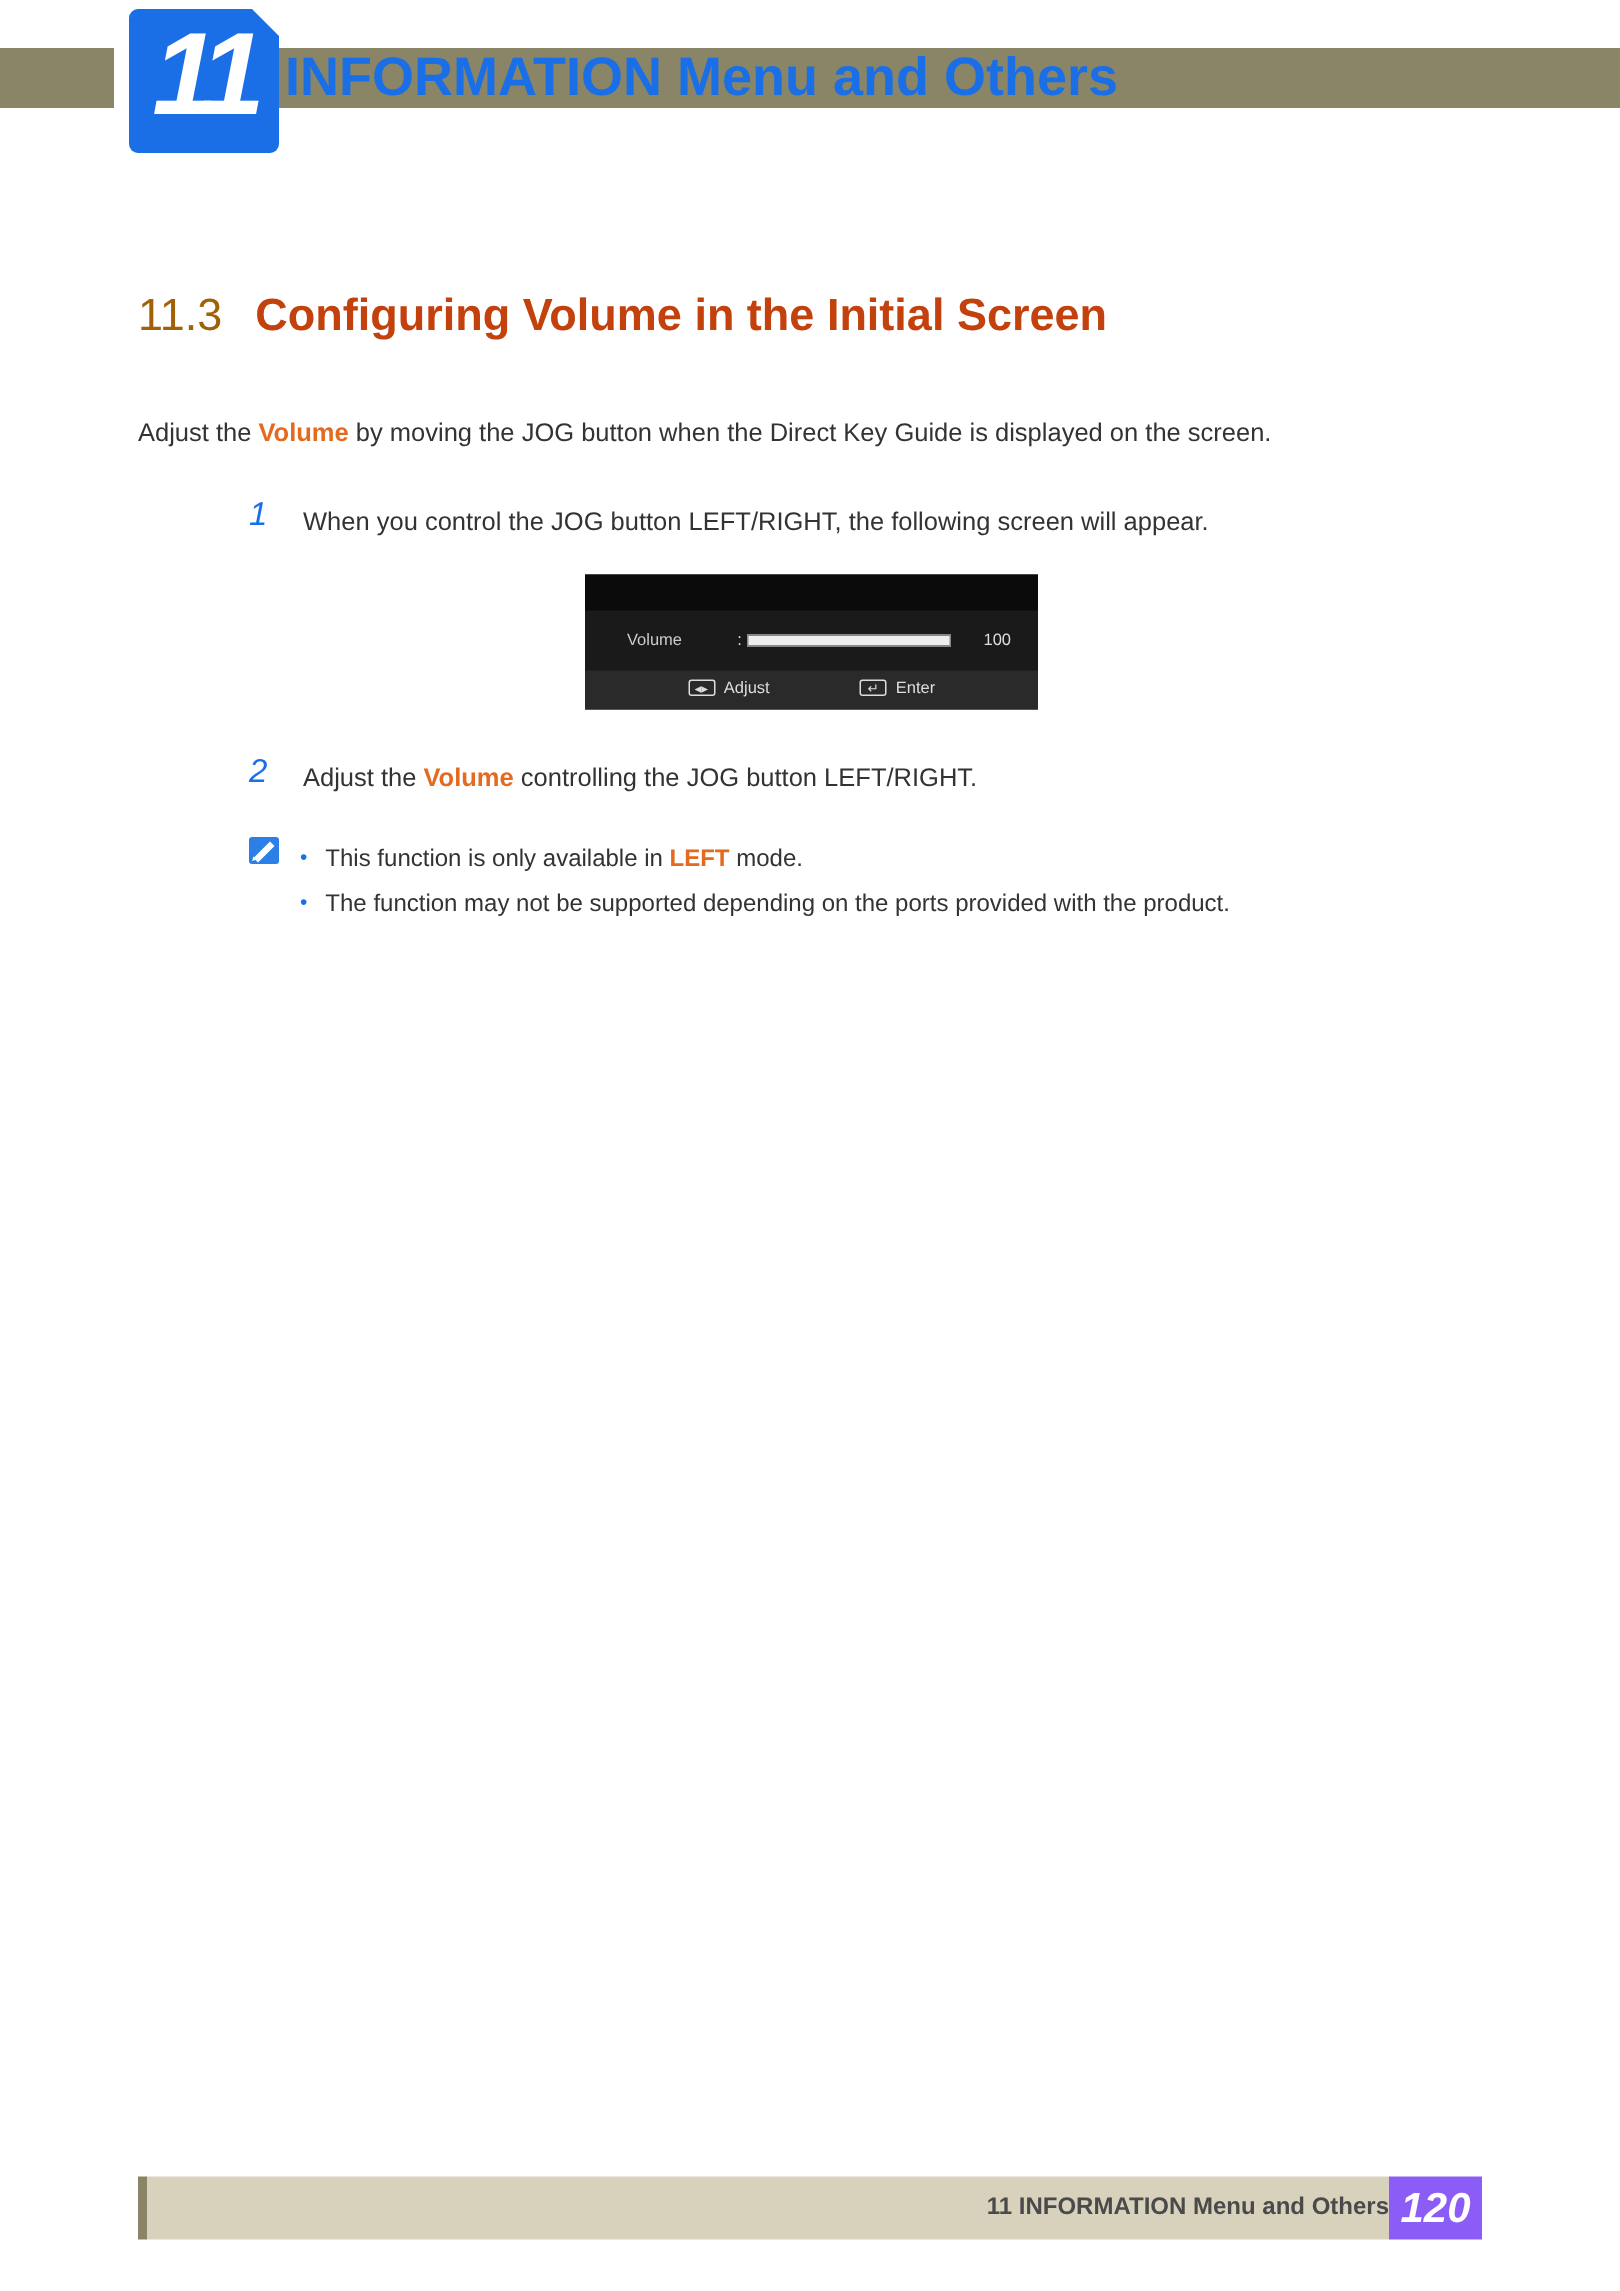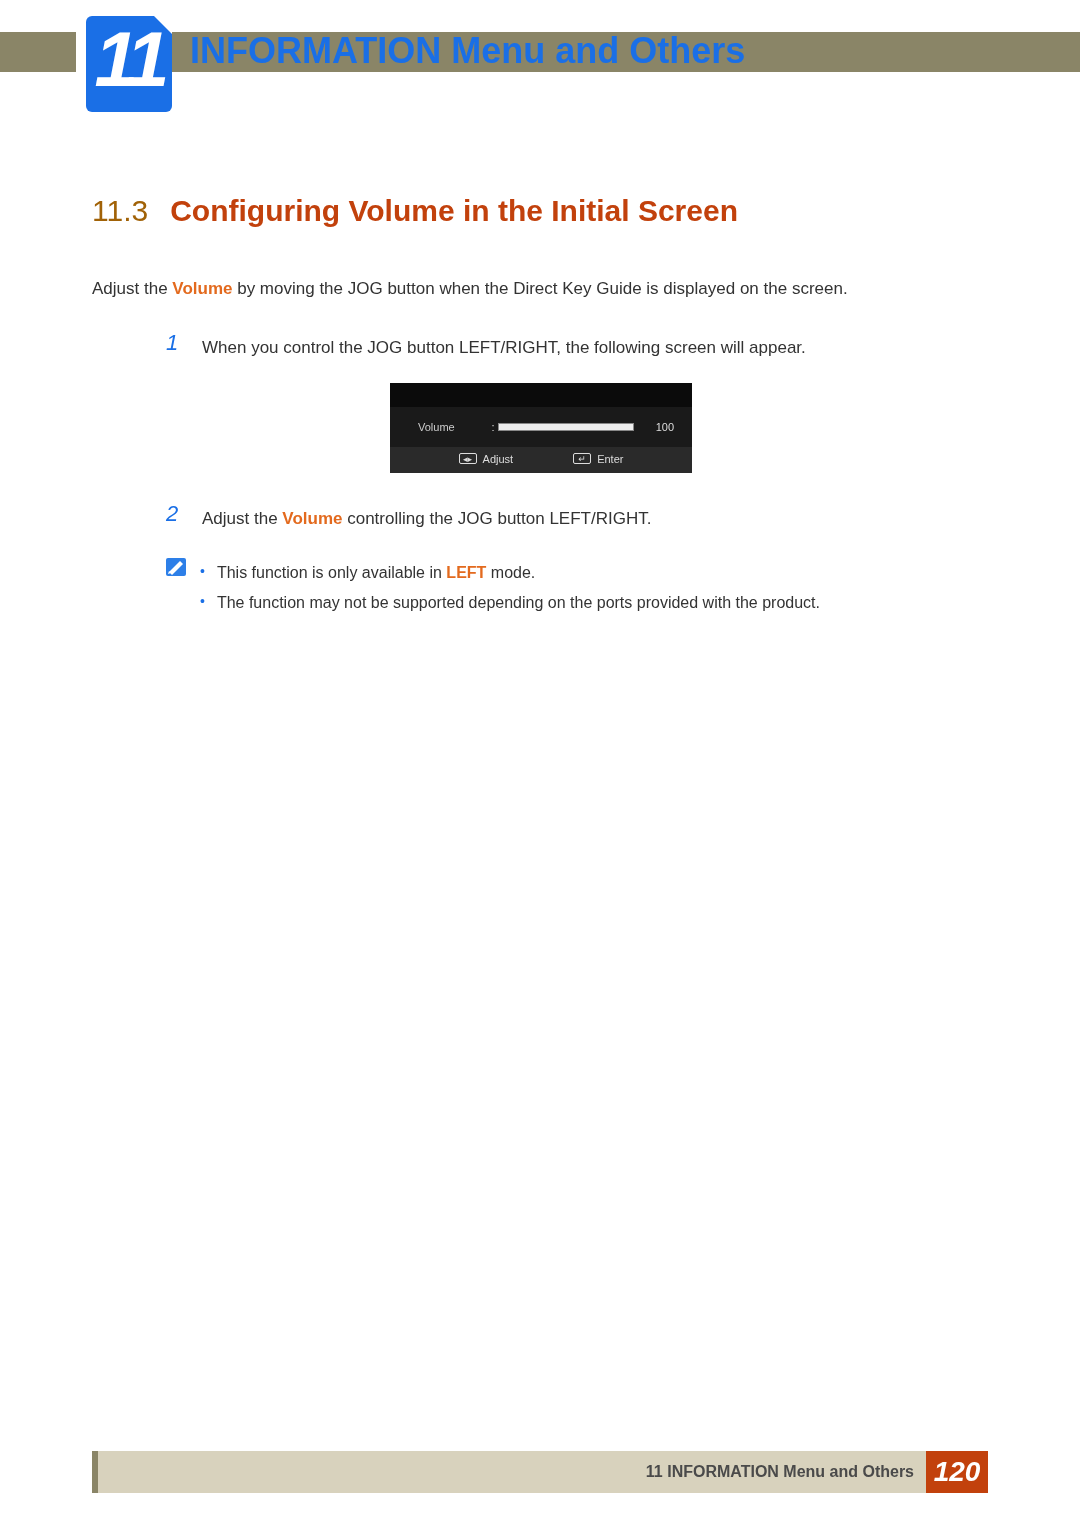--- a/index.html
+++ b/index.html
@@ -3,21 +3,21 @@
 <meta charset="utf-8">
 <style>
   * { box-sizing: border-box; margin: 0; padding: 0; }
   html, body { width: 1080px; height: 1527px; font-family: Arial, Helvetica, sans-serif; background: #fff; color: #333; }
   .page { position: relative; width: 1080px; height: 1527px; }
 
   
   .hdr-band { position: absolute; top: 32px; left: 0; right: 0; height: 40px; background: #8a8567; }
   .hdr-band-left { position: absolute; top: 30px; left: 76px; width: 12px; height: 44px; background: #fff; }
   .chapter-badge {
-    position: absolute; top: 16px; left: 86px; width: 86px; height: 96px;
+    position: absolute; top: 6px; left: 86px; width: 100px; height: 96px;
     background: #1a6fe6; color: #fff; border-radius: 6px;
   }
   .chapter-badge .fold {
     position: absolute; top: 0; right: 0; width: 0; height: 0;
     border-top: 18px solid #fff; border-left: 18px solid transparent;
   }
   .chapter-badge .num {
     position: absolute; left: 0; right: 0; top: 4px; text-align: center;
     font-size: 78px; font-weight: 700; letter-spacing: -6px; line-height: 1;
     font-style: italic;
@@ -63,23 +63,23 @@
     width: 20px; height: 18px; background: #2d7fe8; border-radius: 2px; position: relative; flex: none;
   }
   .note-icon svg { position: absolute; inset: 0; }
   .note-list { list-style: none; font-size: 16px; color: #333; }
   .note-list li { display: flex; gap: 12px; line-height: 1.9; }
   .note-list li::before { content: "•"; color: #1a6fe6; font-size: 14px; line-height: 1.9; }
   .note-list .ktrm { color: #e36a1e; font-weight: 700; }
 
   
   .footer { position: absolute; left: 92px; right: 92px; bottom: 34px; height: 42px; display: flex; align-items: stretch; }
-  .footer-bar { flex: 1; background: #d8d2bd; display: flex; align-items: center; justify-content: flex-end; padding-right: 12px; color: #4a4a4a; font-weight: 700; font-size: 16px; }
+  .footer-bar { flex: 1; background: #d8d2bd; display: flex; align-items: center; justify-content: flex-end; color: #4a4a4a; font-weight: 700; font-size: 16px; }
   .footer-left-cap { width: 6px; background: #8a8567; }
-  .footer-page { width: 62px; background: #c2410c; color: #fff; display: flex; align-items: center; justify-content: center; font-size: 28px; font-weight: 700; font-style: italic; }
+  .footer-page { width: 62px; background: #8b5cf6; color: #fff; display: flex; align-items: center; justify-content: center; font-size: 28px; font-weight: 700; font-style: italic; }
 </style>
 </head>
 <body>
 
 <div class="page">
   <div class="hdr-band"></div>
   <div class="hdr-band-left"></div>
 
   <div class="chapter-badge">
     <div class="fold"></div>

